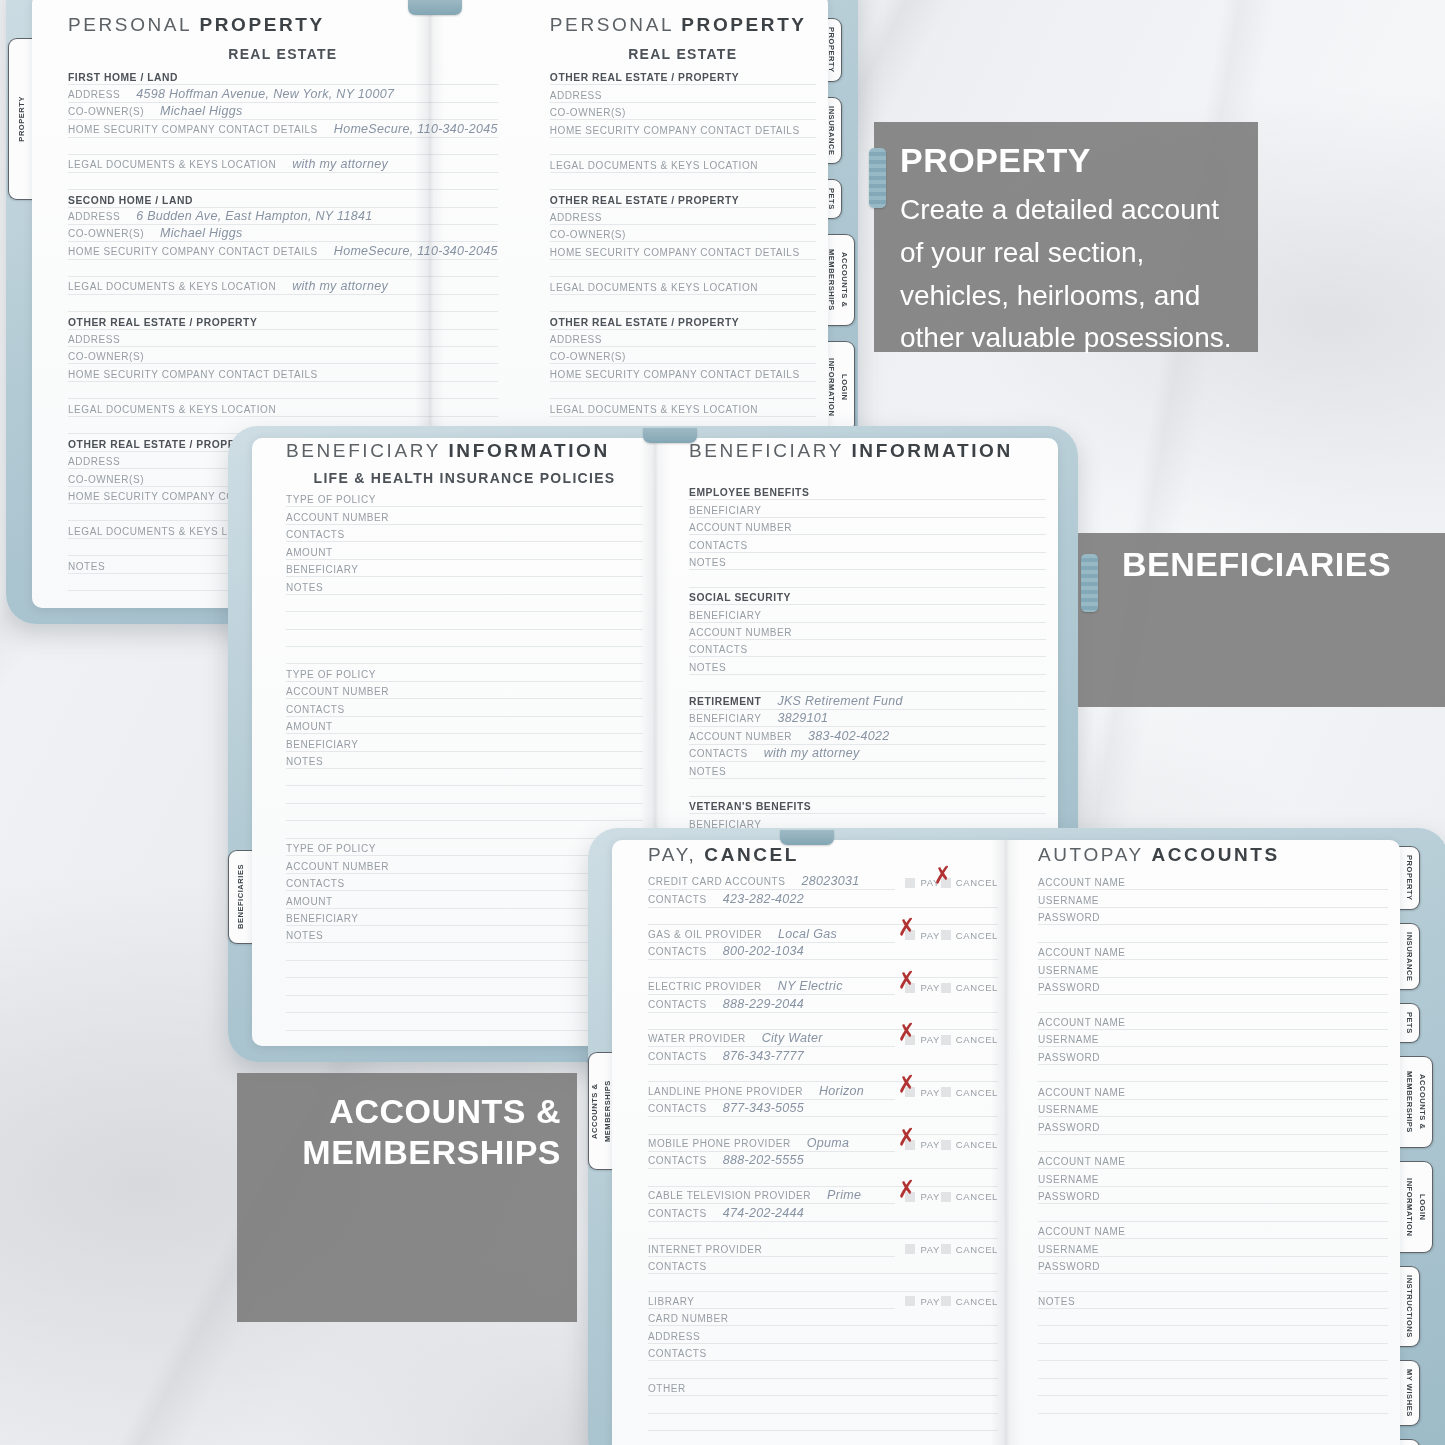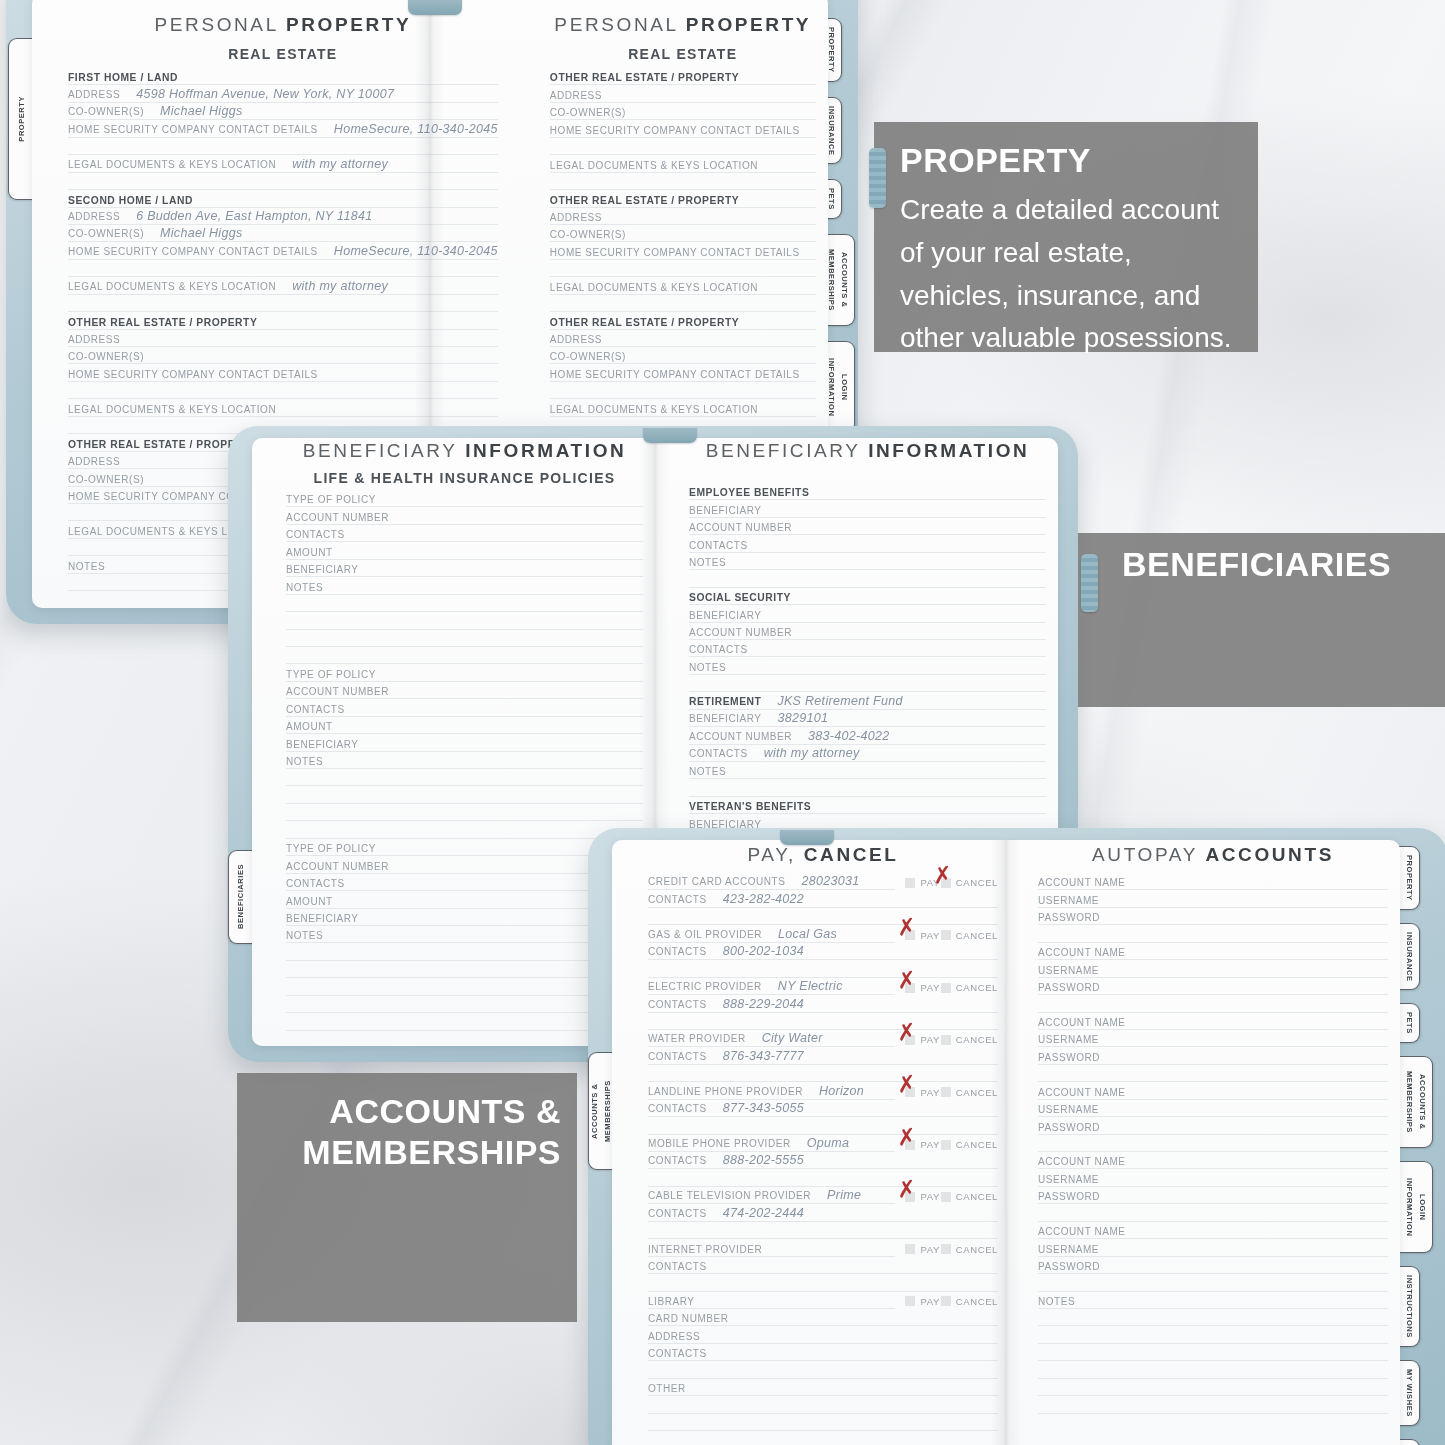--- a/index.html
+++ b/index.html
@@ -36,21 +36,21 @@
     background:linear-gradient(90deg, rgba(0,0,0,0) 0%, rgba(96,108,120,0.10) 42%, rgba(96,108,120,0.17) 50%, rgba(96,108,120,0.06) 62%, rgba(0,0,0,0) 100%); }
 
   .nb-top { left:6px; top:-36px; width:852px; height:660px; z-index:10; }
   .nb-top .sheet { left:26px; top:30px; right:30px; bottom:16px; }
   .nb-mid { left:228px; top:426px; width:850px; height:636px; z-index:20; }
   .nb-mid .sheet { left:24px; top:12px; right:20px; bottom:16px; }
   .nb-bot { left:588px; top:828px; width:860px; height:640px; z-index:30; }
   .nb-bot .sheet { left:24px; top:12px; width:788px; height:648px; }
 
   
-  .ptitle { text-align:center; font-size:19px; letter-spacing:2.6px; color:#5c6166; font-weight:400; white-space:nowrap; }
+  .ptitle { text-align:left; font-size:19px; letter-spacing:2.6px; color:#5c6166; font-weight:400; white-space:nowrap; }
   .ptitle .tb { font-weight:700; color:#3d4247; }
   .psub { text-align:center; font-size:14px; font-weight:700; letter-spacing:1.3px; color:#4b5157; margin-top:10px; }
 
   .lines { }
   .line { height:17.45px; display:flex; align-items:flex-end; }
   .lmain { flex:1; display:flex; align-items:baseline; border-bottom:1px solid #e5e8ea; padding-bottom:1px; min-width:0; }
   .flabel { font-size:10px; letter-spacing:0.55px; color:#969da4; white-space:nowrap; }
   .line.header .flabel { font-weight:700; color:#4c5258; font-size:10.3px; }
   .fvalue { font-size:12.5px; font-style:italic; color:#8793a3; margin-left:16px; white-space:nowrap; letter-spacing:0.3px; }
 
@@ -1686,21 +1686,21 @@
       <div class="spineshadow"></div>
     </div>
     <div class="ribbon"></div>
   </div>
 
   <div class="loop loop-a"></div>
   <div class="loop loop-b"></div>
 
   <div class="ov ov-property">
     <h2>PROPERTY</h2>
-    <p>Create a detailed account of your real estate, vehicles, insurance, and other valuable posessions.</p>
+    <p>Create a detailed account of your real section, vehicles, heirlooms, and other valuable posessions.</p>
   </div>
   <div class="ov ov-beneficiaries">
     <h2>BENEFICIARIES</h2>
   </div>
   <div class="ov ov-accounts">
     <h2>ACCOUNTS &amp; MEMBERSHIPS</h2>
   </div>
 </div>
 
 </body></html>

